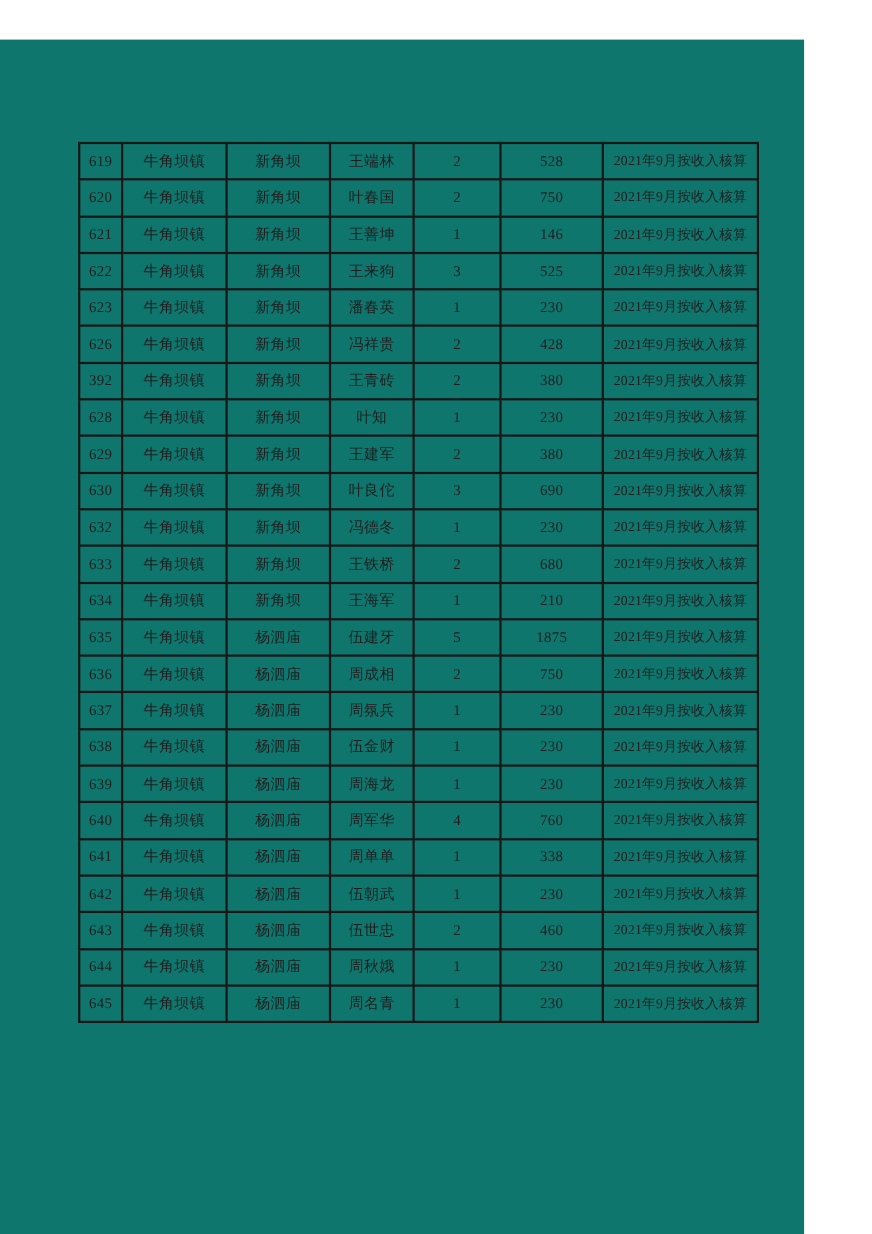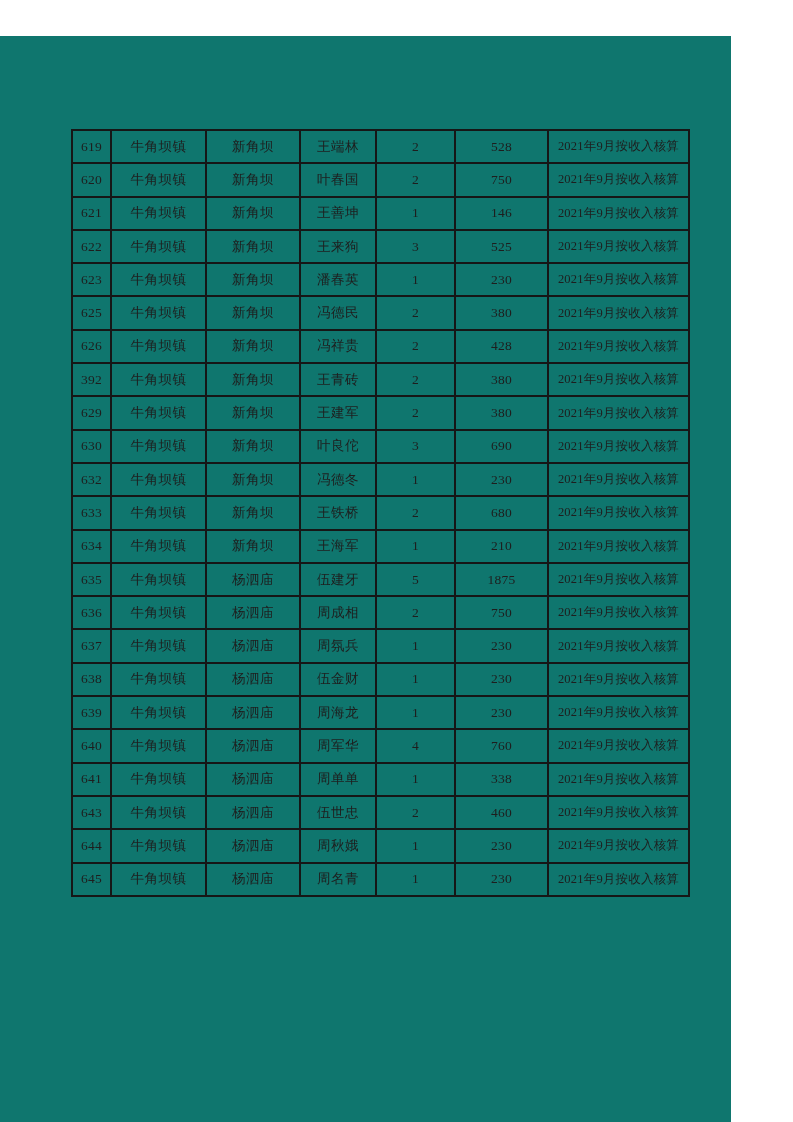--- a/index.html
+++ b/index.html
@@ -107,44 +107,44 @@
         <tr>
           <td class="col-id">623</td>
           <td class="col-town">牛角坝镇</td>
           <td class="col-village">新角坝</td>
           <td class="col-name">潘春英</td>
           <td class="col-persons">1</td>
           <td class="col-amount">230</td>
           <td class="col-note">2021年9月按收入核算</td>
         </tr>
         <tr>
-          <td class="col-id">625</td>
-          <td class="col-town">牛角坝镇</td>
-          <td class="col-village">新角坝</td>
-          <td class="col-name">冯德民</td>
+          <td class="col-id">626</td>
+          <td class="col-town">牛角坝镇</td>
+          <td class="col-village">新角坝</td>
+          <td class="col-name">冯祥贵</td>
+          <td class="col-persons">2</td>
+          <td class="col-amount">428</td>
+          <td class="col-note">2021年9月按收入核算</td>
+        </tr>
+        <tr>
+          <td class="col-id">392</td>
+          <td class="col-town">牛角坝镇</td>
+          <td class="col-village">新角坝</td>
+          <td class="col-name">王青砖</td>
           <td class="col-persons">2</td>
           <td class="col-amount">380</td>
           <td class="col-note">2021年9月按收入核算</td>
         </tr>
         <tr>
-          <td class="col-id">626</td>
-          <td class="col-town">牛角坝镇</td>
-          <td class="col-village">新角坝</td>
-          <td class="col-name">冯祥贵</td>
-          <td class="col-persons">2</td>
-          <td class="col-amount">428</td>
-          <td class="col-note">2021年9月按收入核算</td>
-        </tr>
-        <tr>
-          <td class="col-id">392</td>
-          <td class="col-town">牛角坝镇</td>
-          <td class="col-village">新角坝</td>
-          <td class="col-name">王青砖</td>
-          <td class="col-persons">2</td>
-          <td class="col-amount">380</td>
+          <td class="col-id">628</td>
+          <td class="col-town">牛角坝镇</td>
+          <td class="col-village">新角坝</td>
+          <td class="col-name">叶知</td>
+          <td class="col-persons">1</td>
+          <td class="col-amount">230</td>
           <td class="col-note">2021年9月按收入核算</td>
         </tr>
         <tr>
           <td class="col-id">629</td>
           <td class="col-town">牛角坝镇</td>
           <td class="col-village">新角坝</td>
           <td class="col-name">王建军</td>
           <td class="col-persons">2</td>
           <td class="col-amount">380</td>
           <td class="col-note">2021年9月按收入核算</td>
@@ -239,20 +239,29 @@
           <td class="col-amount">760</td>
           <td class="col-note">2021年9月按收入核算</td>
         </tr>
         <tr>
           <td class="col-id">641</td>
           <td class="col-town">牛角坝镇</td>
           <td class="col-village">杨泗庙</td>
           <td class="col-name">周单单</td>
           <td class="col-persons">1</td>
           <td class="col-amount">338</td>
+          <td class="col-note">2021年9月按收入核算</td>
+        </tr>
+        <tr>
+          <td class="col-id">642</td>
+          <td class="col-town">牛角坝镇</td>
+          <td class="col-village">杨泗庙</td>
+          <td class="col-name">伍朝武</td>
+          <td class="col-persons">1</td>
+          <td class="col-amount">230</td>
           <td class="col-note">2021年9月按收入核算</td>
         </tr>
         <tr>
           <td class="col-id">643</td>
           <td class="col-town">牛角坝镇</td>
           <td class="col-village">杨泗庙</td>
           <td class="col-name">伍世忠</td>
           <td class="col-persons">2</td>
           <td class="col-amount">460</td>
           <td class="col-note">2021年9月按收入核算</td>

